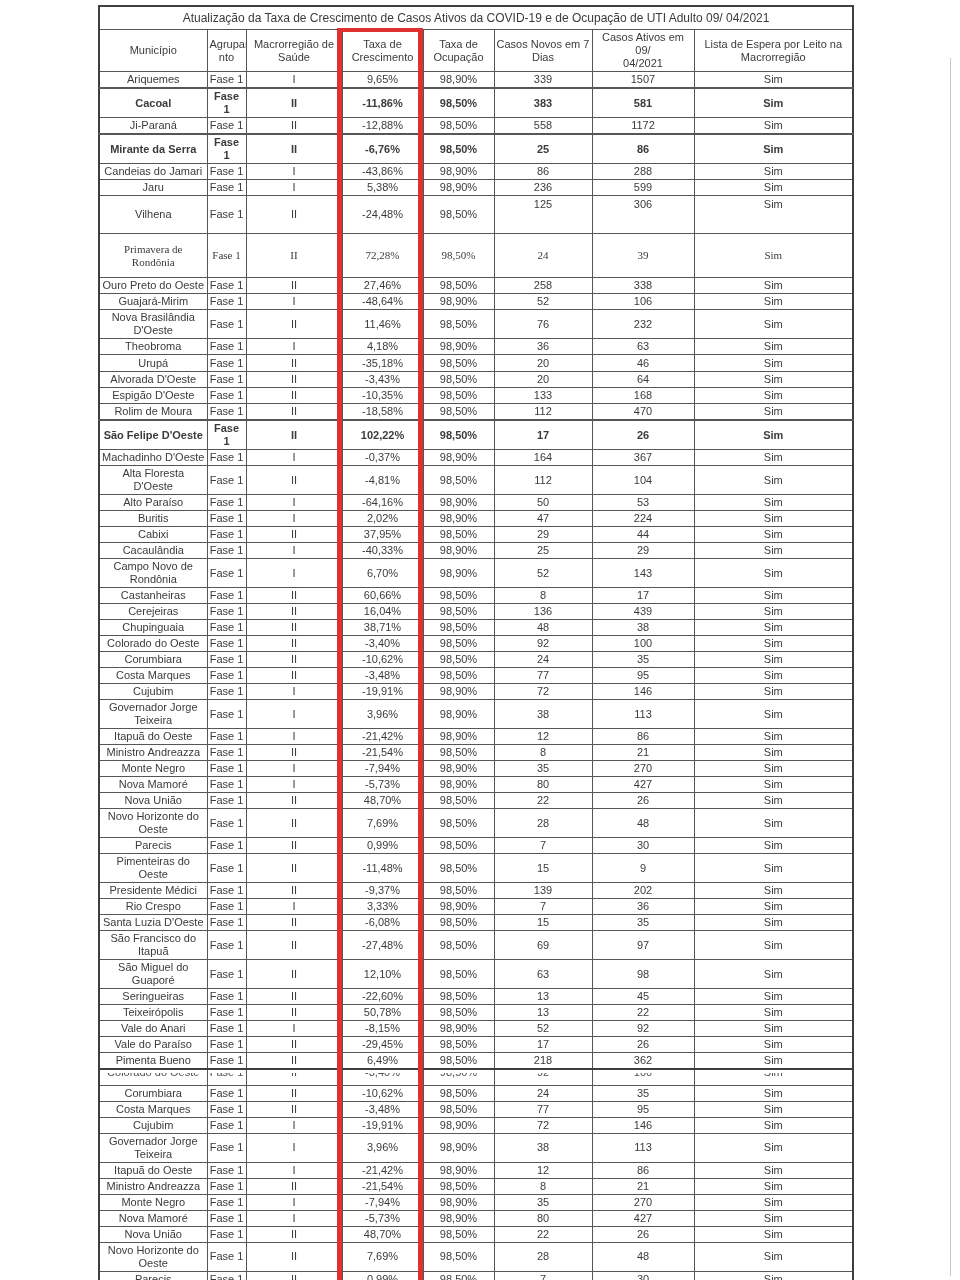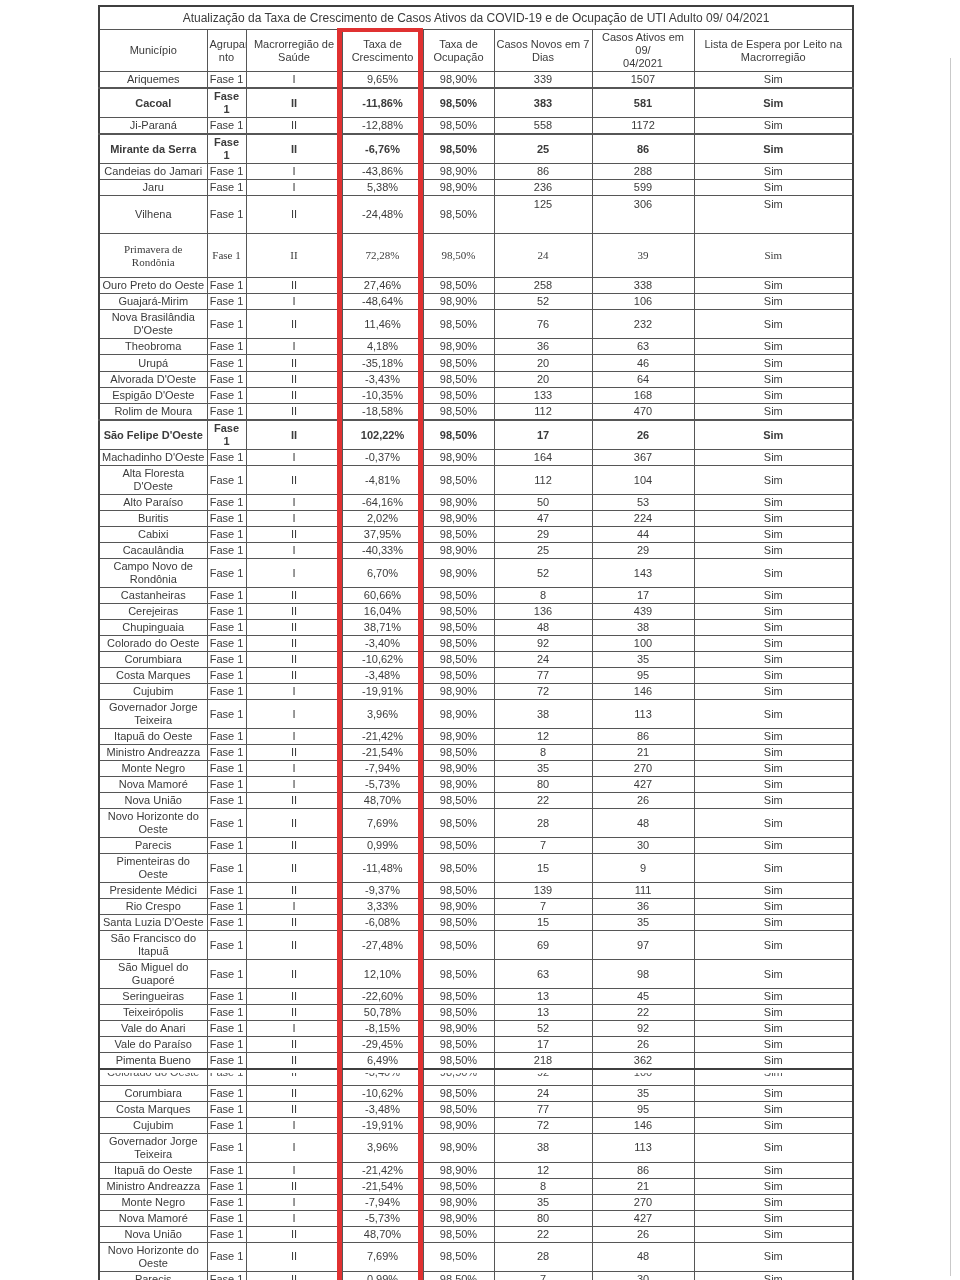--- a/index.html
+++ b/index.html
@@ -476,21 +476,21 @@
             <td>9</td>
             <td>Sim</td>
           </tr>
           <tr>
             <td>Presidente Médici</td>
             <td>Fase 1</td>
             <td>II</td>
             <td>-9,37%</td>
             <td>98,50%</td>
             <td>139</td>
-            <td>111</td>
+            <td>202</td>
             <td>Sim</td>
           </tr>
           <tr>
             <td>Rio Crespo</td>
             <td>Fase 1</td>
             <td>I</td>
             <td>3,33%</td>
             <td>98,90%</td>
             <td>7</td>
             <td>36</td>

